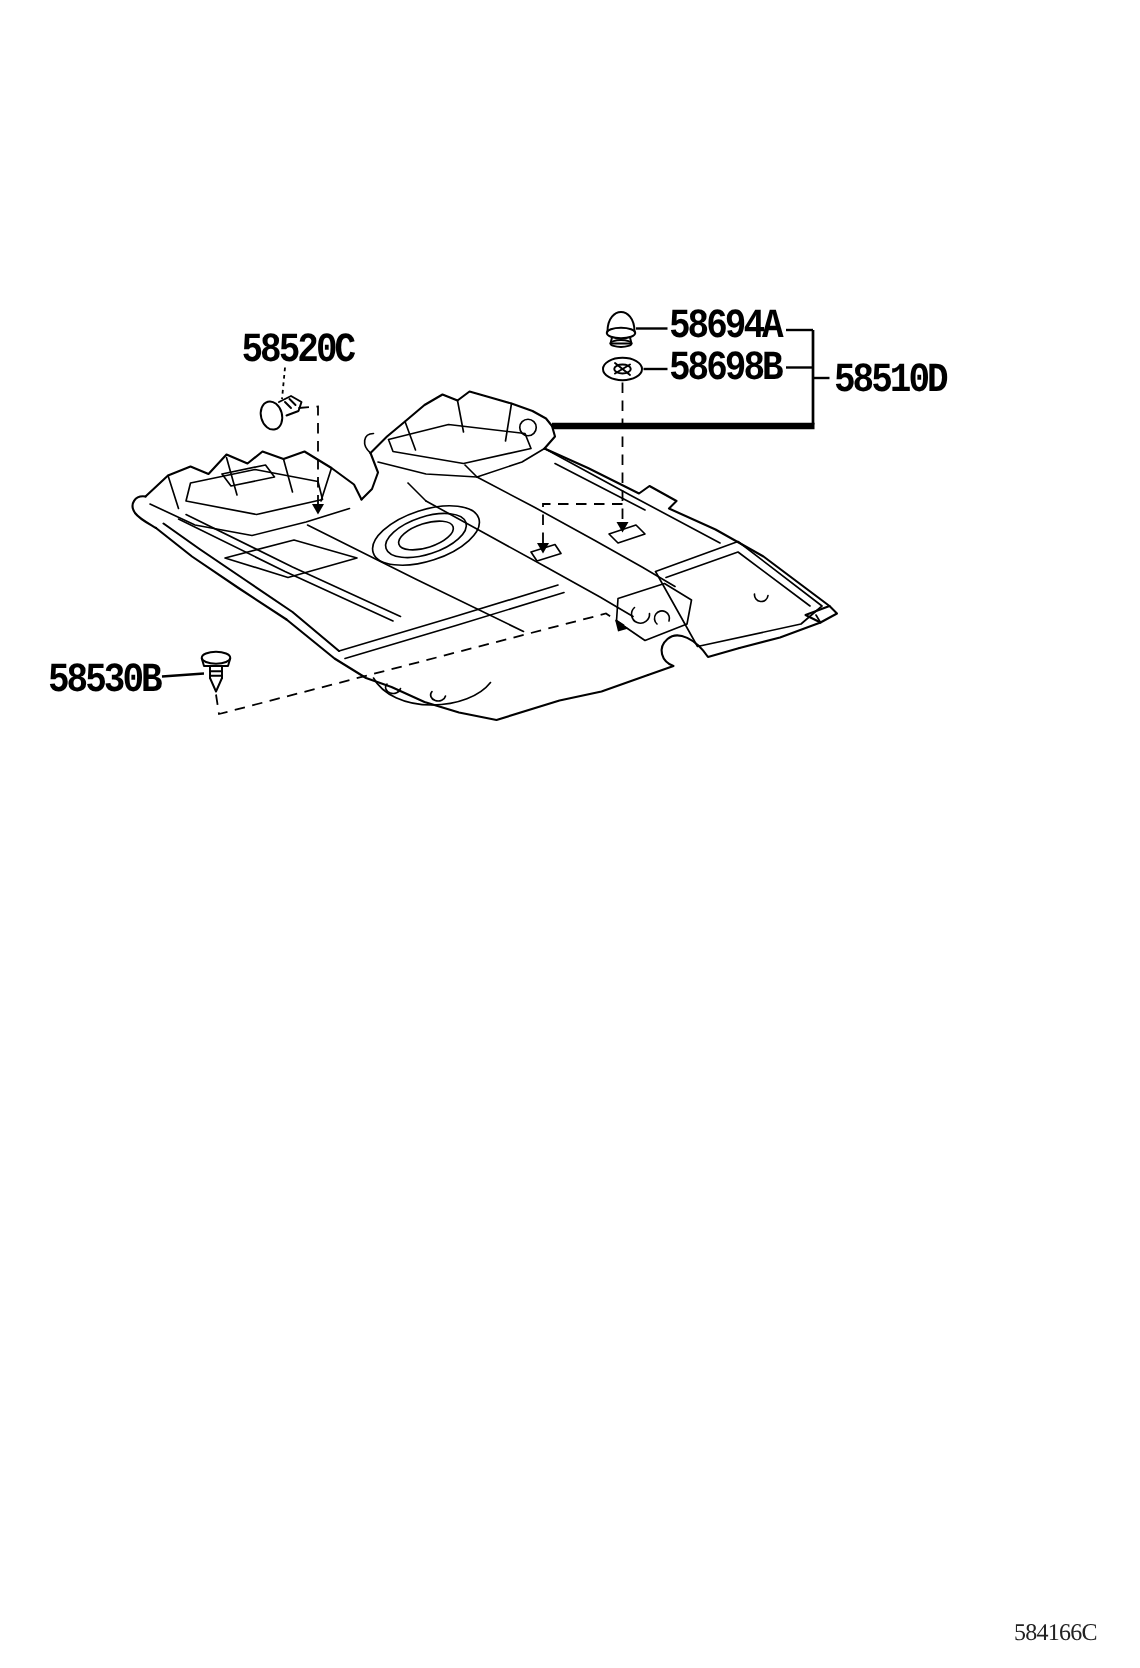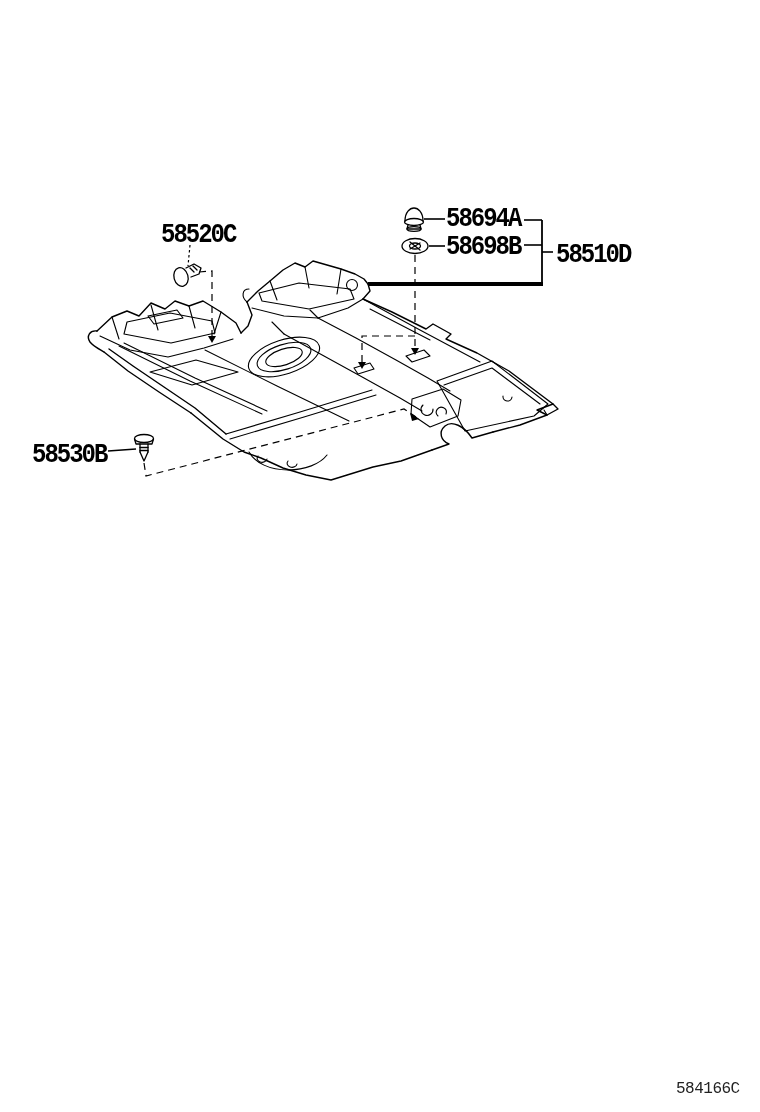--- a/index.html
+++ b/index.html
@@ -19,21 +19,21 @@
     letter-spacing:-2px;
     line-height:26px;
     color:#000;
     transform:scaleY(1.15);
     transform-origin:left top;
     white-space:nowrap;
   }
   .figure-code{
     position:absolute;
     left:676px;top:1080px;
-    font-family:Liberation Mono, monospace;
+    font-family:Liberation Serif, serif;
     font-size:16px;
     letter-spacing:-0.5px;
     color:#222;
     white-space:nowrap;
   }
   path,ellipse,circle,line{vector-effect:non-scaling-stroke;}
 </style>
 </head>
 <body>
 

